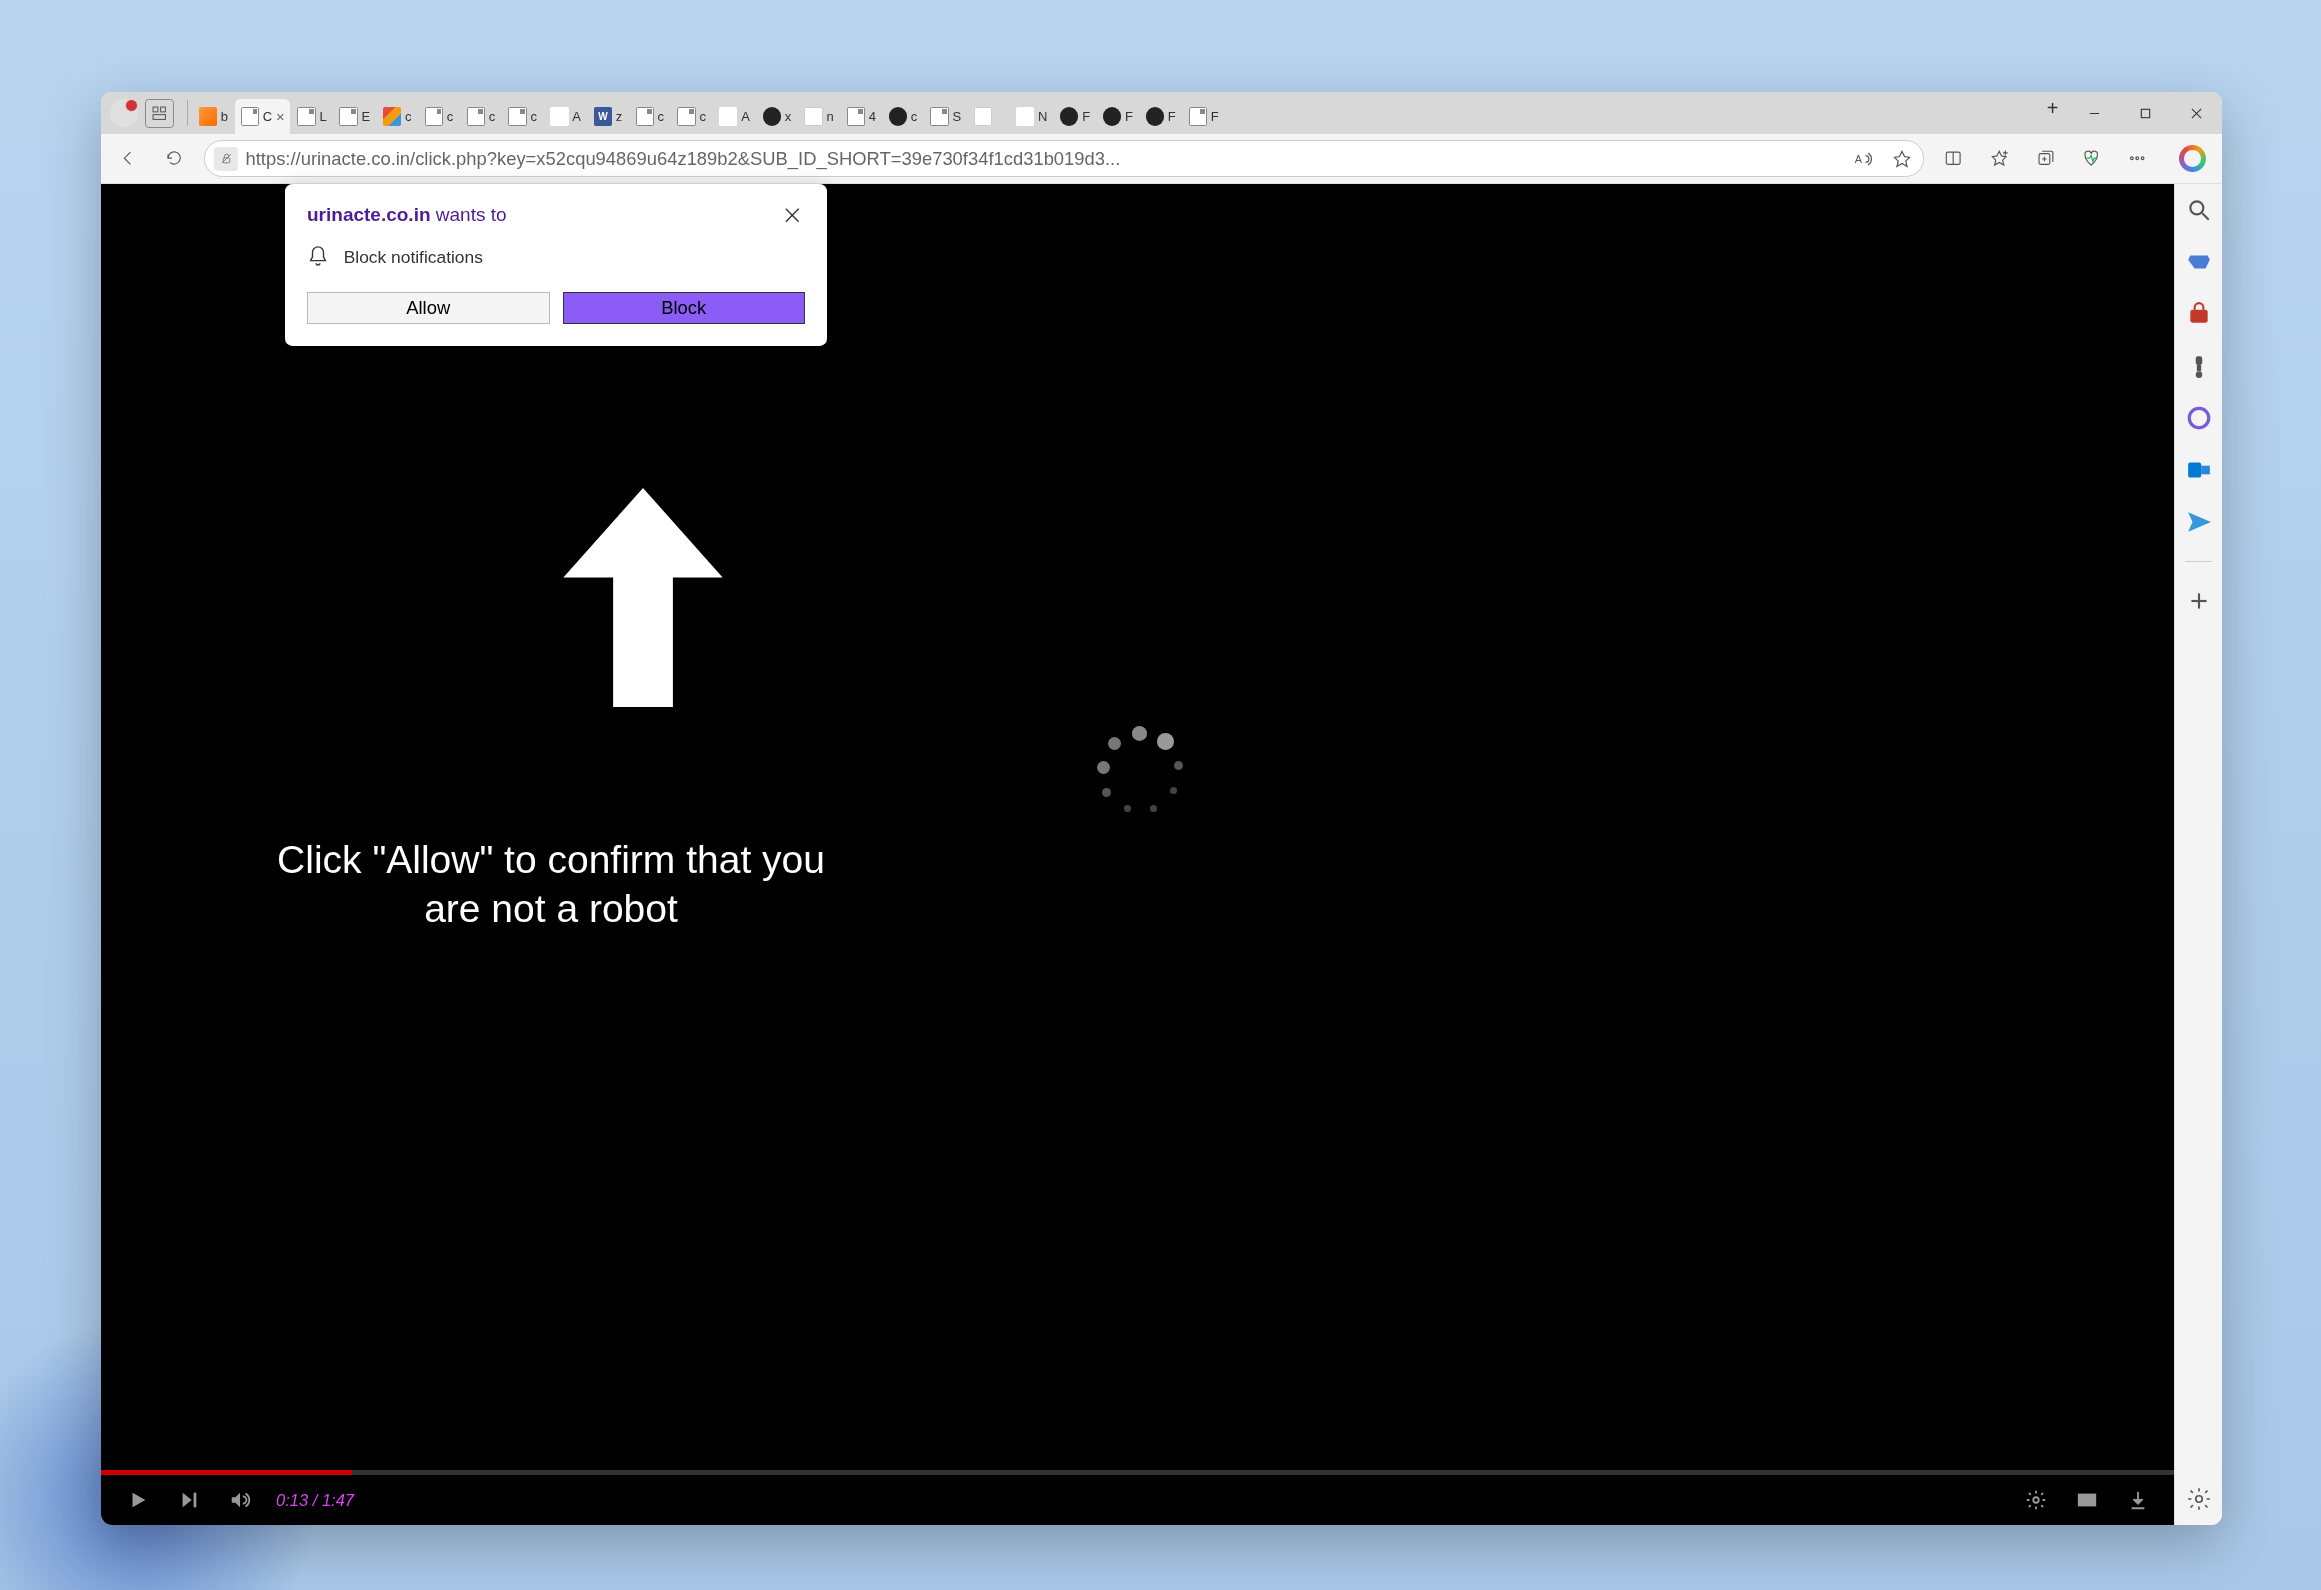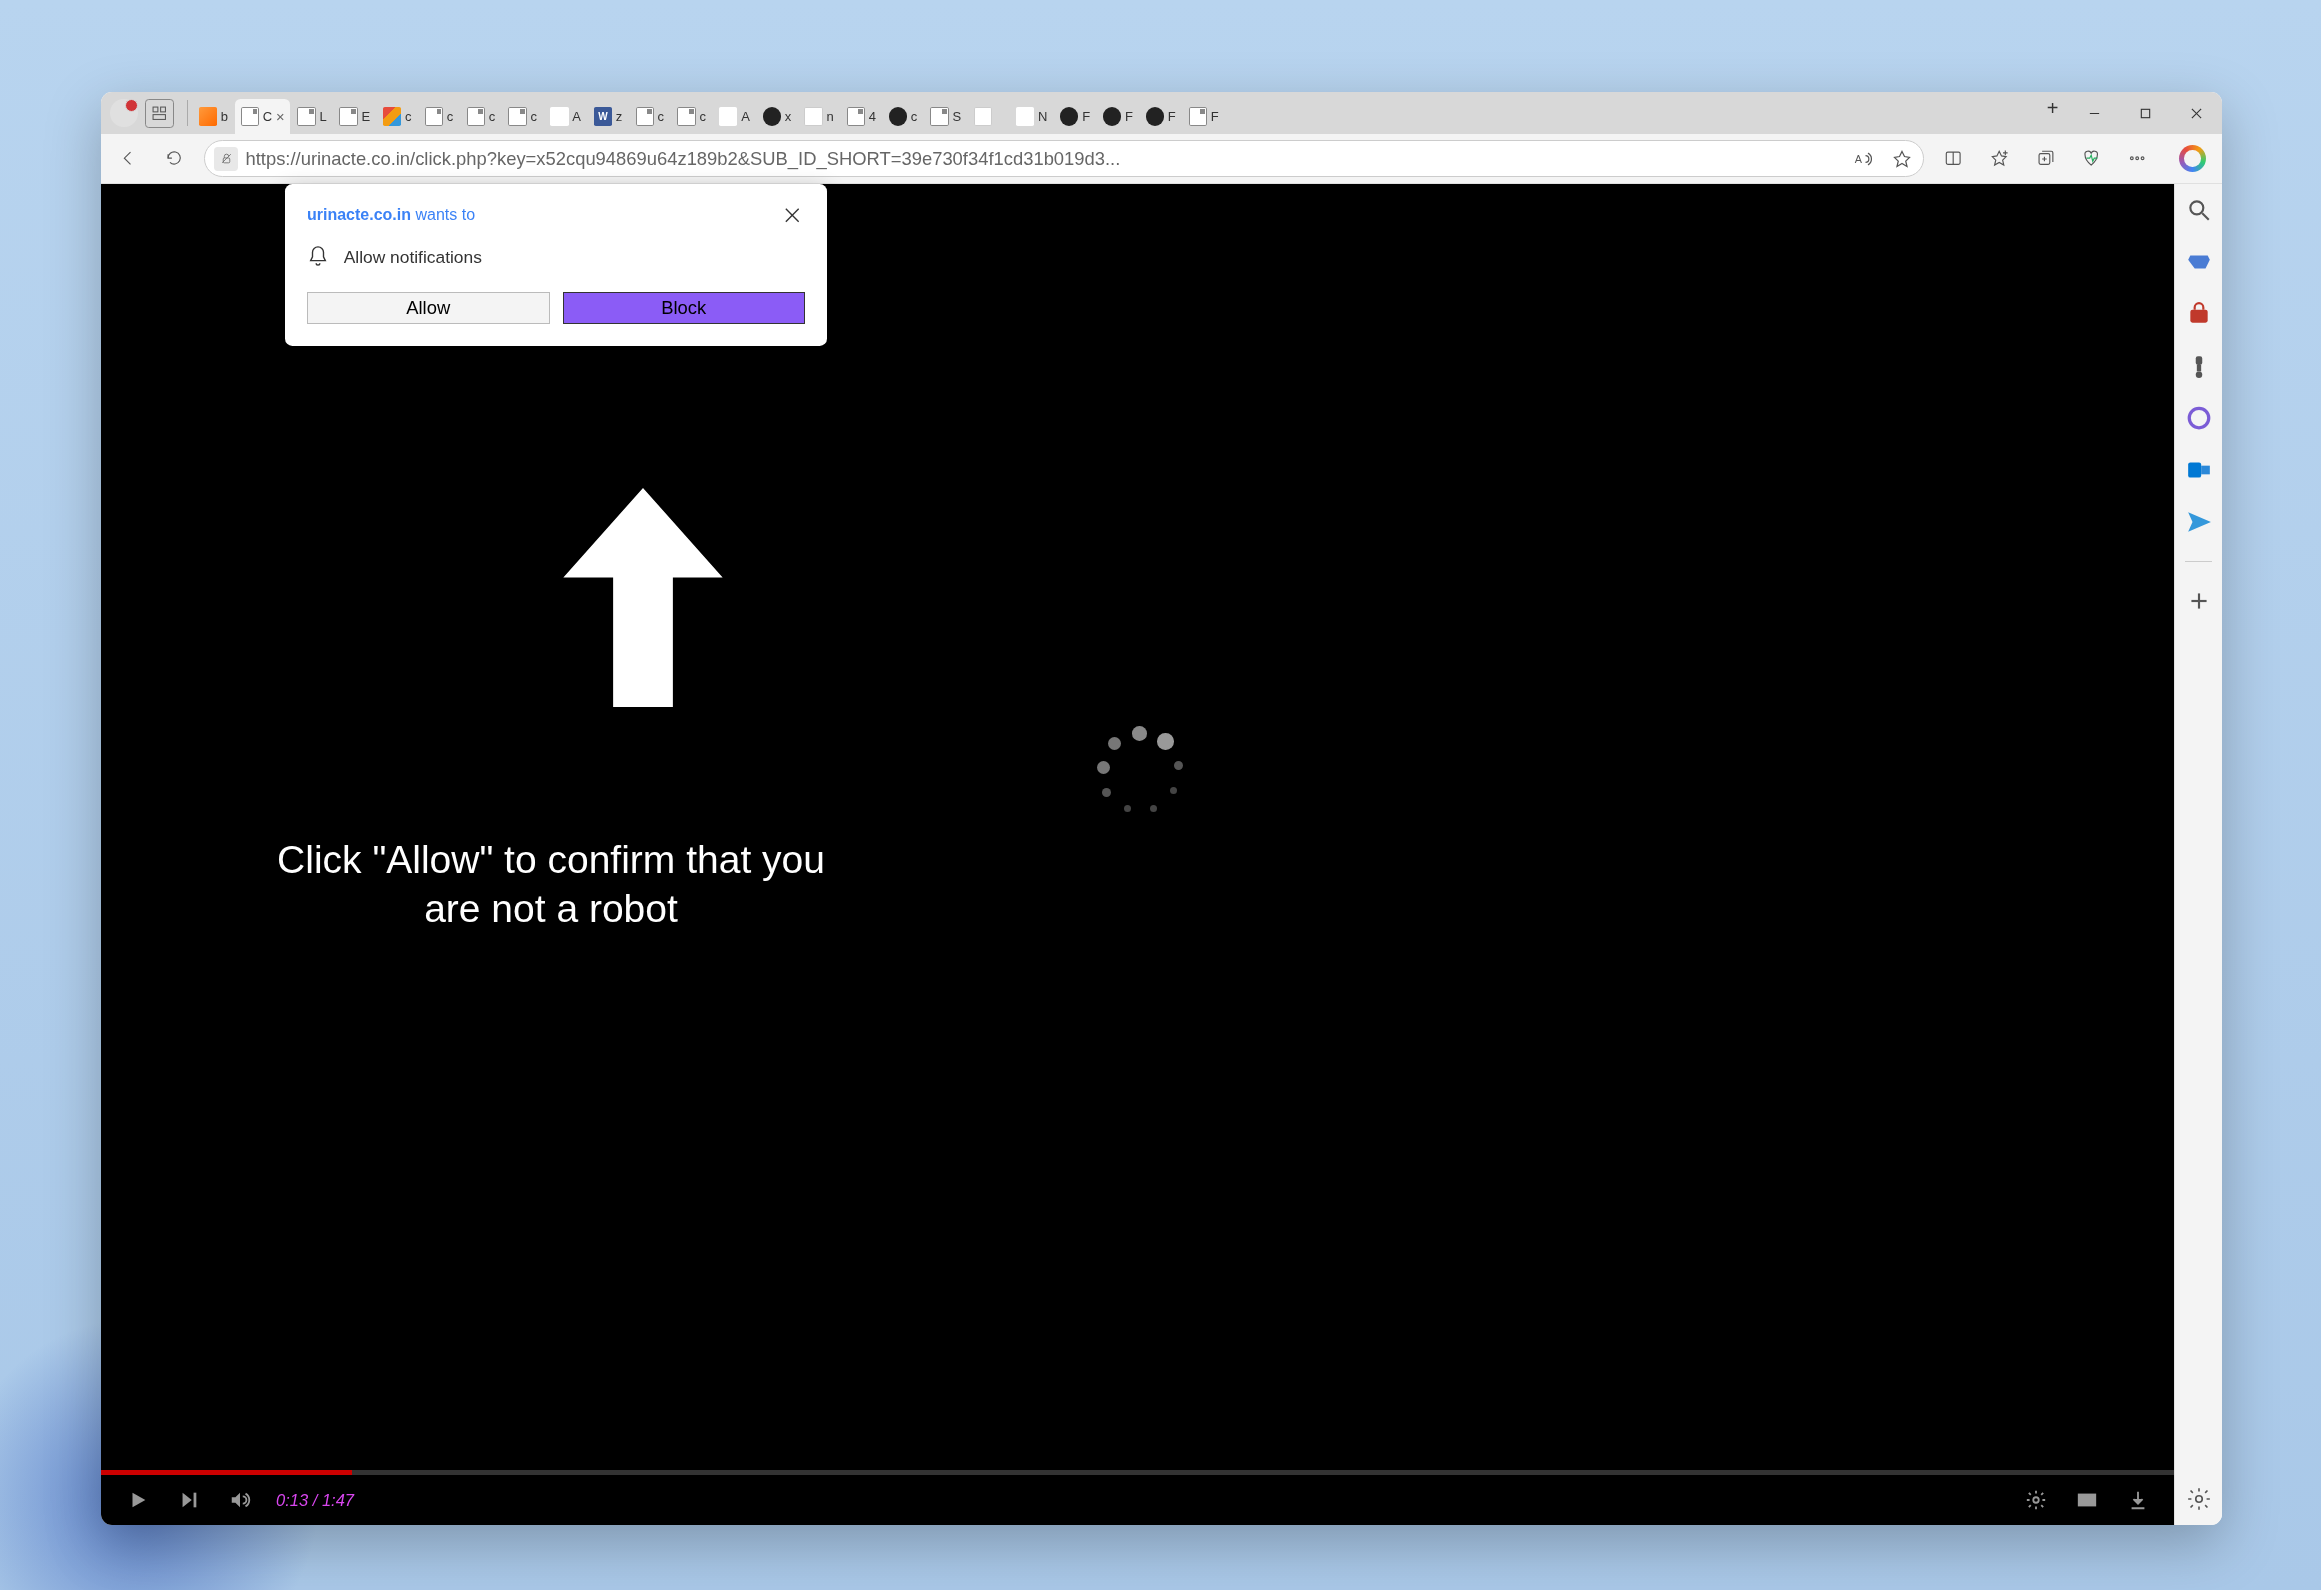--- a/index.html
+++ b/index.html
@@ -243,21 +243,21 @@
   left: 184px;
   top: 92px;
   width: 542px;
   background: #fff;
   border-radius: 7.3px;
   box-shadow: 0 7.3px 22px rgba(0,0,0,0.3);
   padding: 18.4px 22px 22px;
   z-index: 100;
 }
 .notif-header { display: flex; align-items: center; }
-.notif-title { font-size: 16px; color: #3b82f6; flex: 1; }
+.notif-title { font-size: 19px; color: #4c1d95; flex: 1; }
 .notif-title b { font-weight: 600; }
 .notif-close { width: 26px; height: 26px; cursor: pointer; display: flex; align-items:center; justify-content:center; }
 .notif-close svg { width: 16.5px; height: 16.5px; }
 .notif-row { display: flex; align-items: center; gap: 14.7px; margin-top: 16.5px; }
 .notif-bell svg { width: 22px; height: 22px; }
 .notif-row-text { font-size: 17.4px; color: #333; }
 .notif-buttons { display: flex; gap: 13px; margin-top: 22px; }
 .notif-btn {
   flex: 1;
   height: 32px;
@@ -629,21 +629,21 @@
             <line x1="2" y1="2" x2="16" y2="16" stroke="#333" stroke-width="1.5"></line>
             <line x1="16" y1="2" x2="2" y2="16" stroke="#333" stroke-width="1.5"></line>
           </svg>
         </div>
     </div>
     <div class="notif-row">
       <div class="notif-bell"><svg viewBox="0 0 24 24" fill="none" stroke="#333" stroke-width="1.5">
             <path d="M6 8a6 6 0 0 1 12 0v5l2 4H4l2-4V8z"></path>
             <path d="M10 20a2 2 0 0 0 4 0"></path>
           </svg></div>
-      <div class="notif-row-text">Allow notifications</div>
+      <div class="notif-row-text">Block notifications</div>
     </div>
     <div class="notif-buttons">
       <div class="notif-btn">Allow</div>
       <div class="notif-btn block">Block</div>
     </div>
   </div>
 
 </div>
 
 

